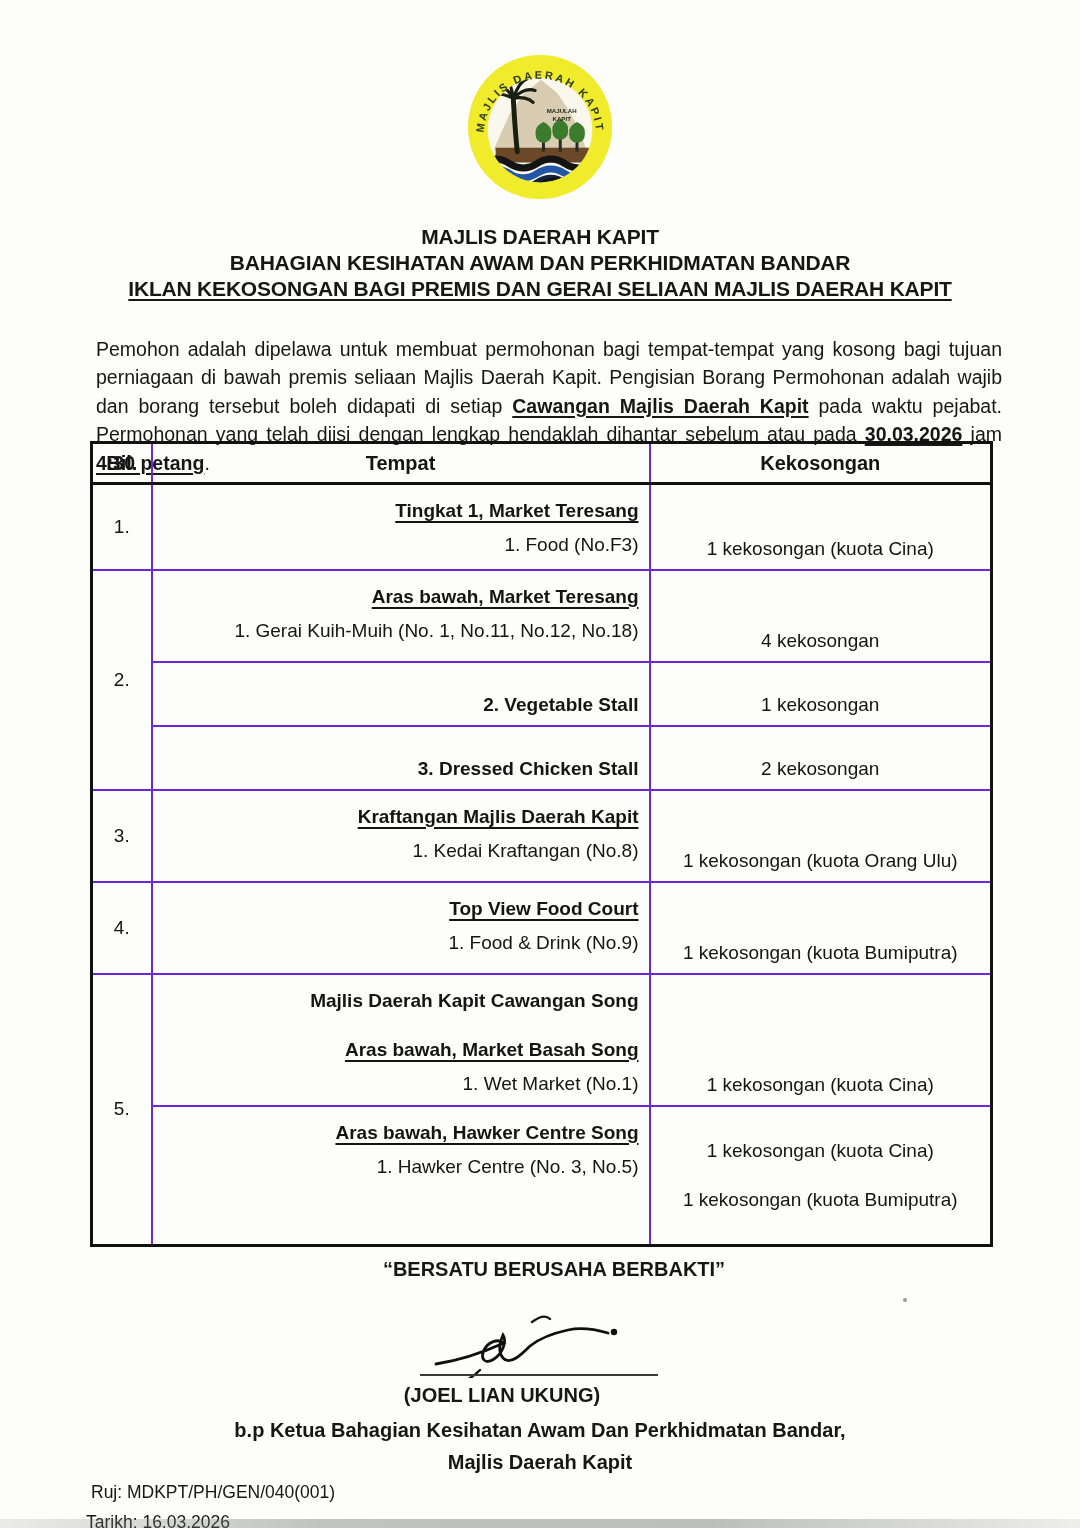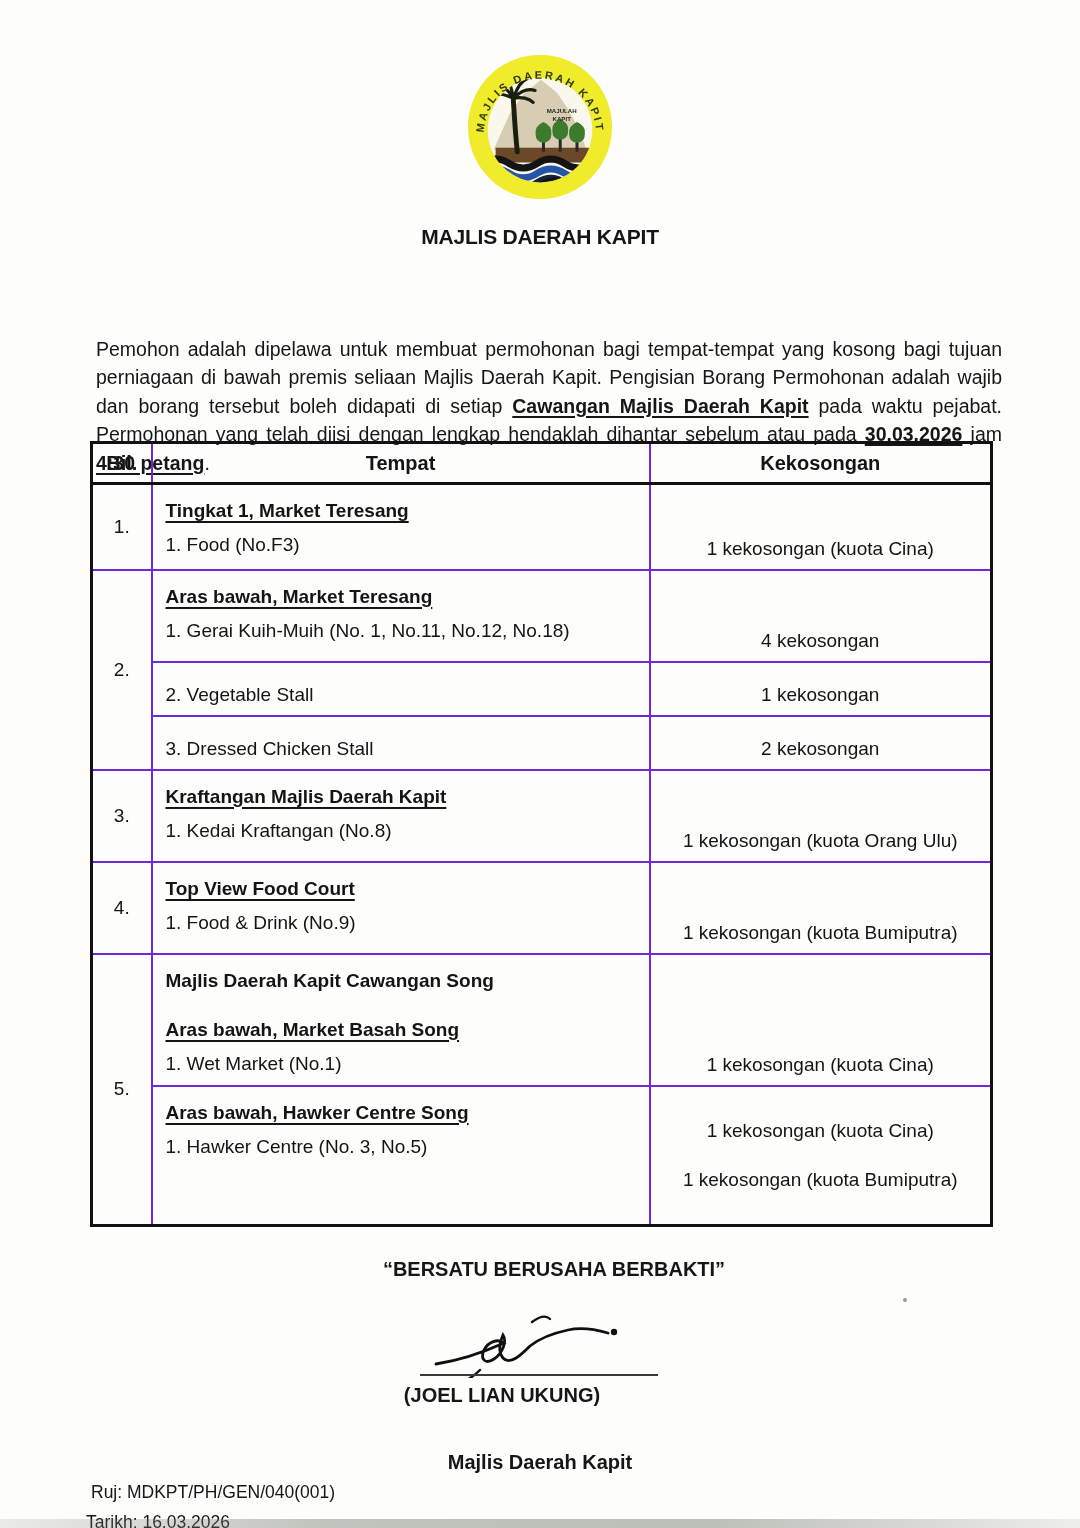--- a/index.html
+++ b/index.html
@@ -29,30 +29,30 @@
     border-collapse:collapse; table-layout:fixed;
     font-size:19px; color:#141414;
     border:3px solid #111;
   }
   .vac-table th, .vac-table td { border:2px solid #6d28d9; }
   .vac-table thead th {
     height:38px; font-size:20px; font-weight:bold; text-align:center;
     border-bottom:3px solid #111; padding:0;
   }
   td.bil { text-align:center; vertical-align:middle; font-size:19px; padding:0; }
-  td.tempat { vertical-align:top; padding:15px 10px 4px 13px; }
+  td.tempat { vertical-align:top; padding:15px 10px 4px 13px;text-align:right; }
   td.tempat .head {
     font-weight:bold; text-decoration:underline;
     text-decoration-thickness:2px; text-underline-offset:4px;
   }
   td.tempat .head.nound { text-decoration:none; }
   td.tempat .item { margin-top:12px; }
   td.tempat .head + .head { margin-top:27px; }
   td.tempat.solo { vertical-align:bottom; padding-bottom:9px; }
-  td.tempat.solo .item { margin-top:6px; }
+  td.tempat.solo .item { margin-top:16px;font-weight:bold; }
   td.vac { text-align:center; vertical-align:bottom; padding:0 6px 9px 6px; }
   td.vac.dual { vertical-align:middle; padding-top:10px; }
   td.vac.dual .v2 { margin-top:27px; }
   
   .motto { position:absolute; left:14px; width:100%; text-align:center; font-weight:bold; font-size:20px; }
   .motto1 { top:1258px; }
   .motto2 { top:1294px; }
   .sig-svg { position:absolute; top:1312px; left:428px; }
   .sig-line { position:absolute; top:1374px; left:420px; width:238px; border-top:2px solid #3a3a3a; }
   .sig-name { position:absolute; top:1384px; left:0; width:1004px; text-align:center; font-weight:bold; font-size:20px; }
@@ -111,20 +111,22 @@
       <text x="97" y="68.5" text-anchor="middle" font-size="6.2" font-weight="bold" fill="#23281c" font-family="Liberation Sans, DejaVu Sans, sans-serif">KAPIT</text>
     </g>
     <path id="ringArc" d="M 20,98 A 57,57 0 1 1 130,98" fill="none"></path>
     <text font-size="11" font-weight="bold" fill="#2c3a12" letter-spacing="2.5" font-family="Liberation Sans, DejaVu Sans, sans-serif">
       <textPath href="#ringArc" startOffset="50%" text-anchor="middle">MAJLIS DAERAH KAPIT</textPath>
     </text>
   </svg>
 
   <div class="titles">
     <div class="t1">MAJLIS DAERAH KAPIT</div>
+    <div class="t2">BAHAGIAN KESIHATAN AWAM DAN PERKHIDMATAN BANDAR</div>
+    <div class="t3">IKLAN KEKOSONGAN BAGI PREMIS DAN GERAI SELIAAN MAJLIS DAERAH KAPIT</div>
   </div>
 
   <p class="intro"><span>Pemohon adalah dipelawa untuk membuat permohonan bagi tempat-tempat yang kosong bagi tujuan perniagaan di bawah premis seliaan Majlis Daerah Kapit. Pengisian Borang Permohonan adalah wajib dan borang tersebut boleh didapati di setiap </span><span class="em">Cawangan Majlis Daerah Kapit</span><span> pada waktu pejabat. Permohonan yang telah diisi dengan lengkap hendaklah dihantar sebelum atau pada </span><span class="em">30.03.2026</span><span> jam </span><span class="em">4:30 petang</span><span>.</span></p>
 
   <table class="vac-table">
     <colgroup>
         <col style="width:60px">
         <col style="width:498px">
         <col style="width:342px">
       </colgroup>
@@ -213,19 +215,20 @@
   <svg class="sig-svg" width="230" height="66" viewBox="0 0 230 66">
     <g stroke="#101010" fill="none" stroke-linecap="round">
       <path d="M8,52 C34,48 56,40 76,31 C70,26 60,30 56,38 C52,47 57,53 66,47 C75,41 79,29 75,23 C72,30 70,40 75,46 C82,54 94,42 102,34 C112,26 126,21 140,18 C154,15 166,17 180,21" stroke-width="2.8"></path>
       <path d="M52,58 C46,64 40,68 34,70" stroke-width="2.4"></path>
       <path d="M104,10 C112,4 118,3 122,7" stroke-width="2.4"></path>
     </g>
     <circle cx="186" cy="20" r="3.2" fill="#101010"></circle>
   </svg>
   <div class="sig-line"></div>
   <div class="sig-name">(JOEL LIAN UKUNG)</div>
+  <div class="sig-title1">b.p Ketua Bahagian Kesihatan Awam Dan Perkhidmatan Bandar,</div>
   <div class="sig-title2">Majlis Daerah Kapit</div>
 
   <div class="ref">Ruj: MDKPT/PH/GEN/040(001)</div>
   <div class="date">Tarikh: 16.03.2026</div>
 
   <div class="scan-strip"></div>
 </div>
 
 </body></html>

